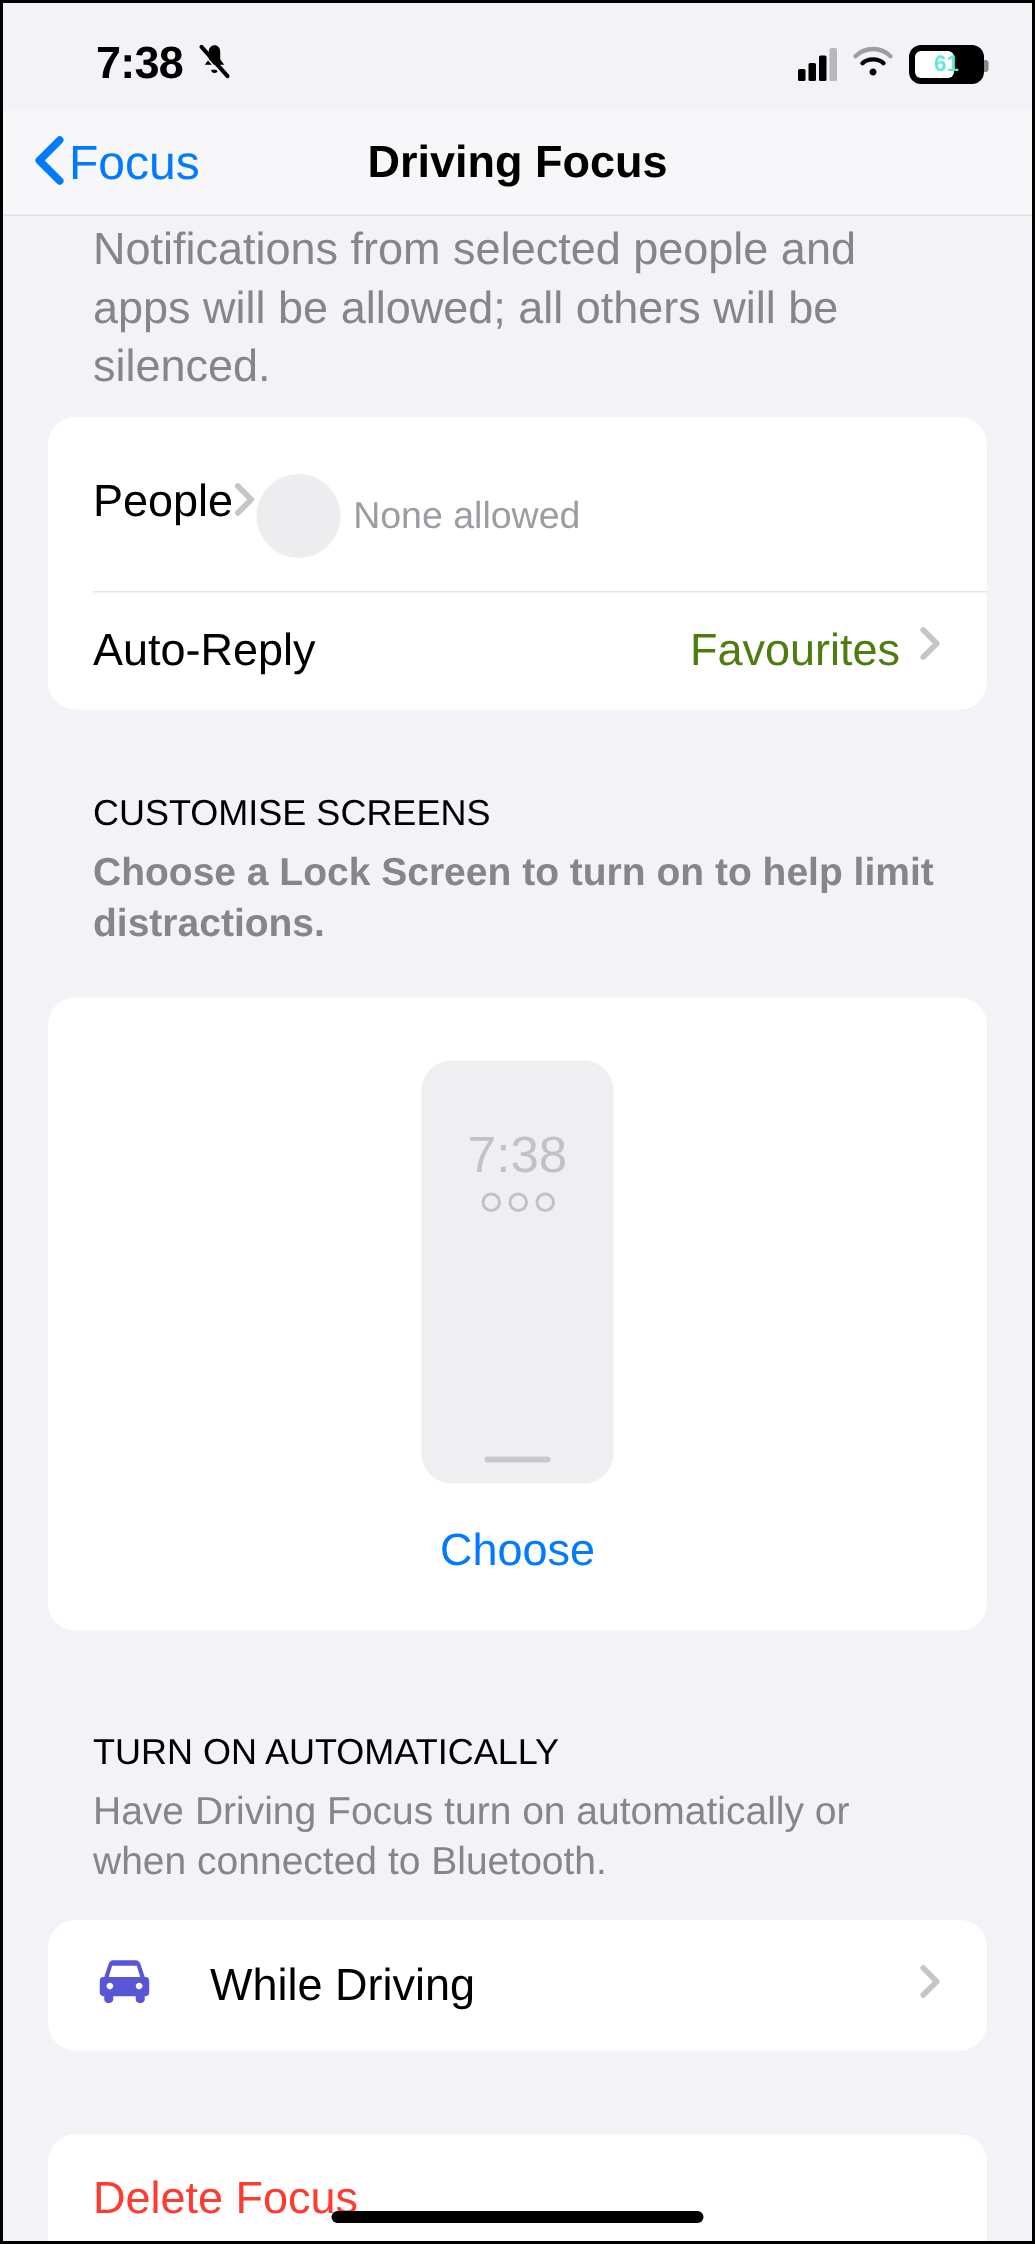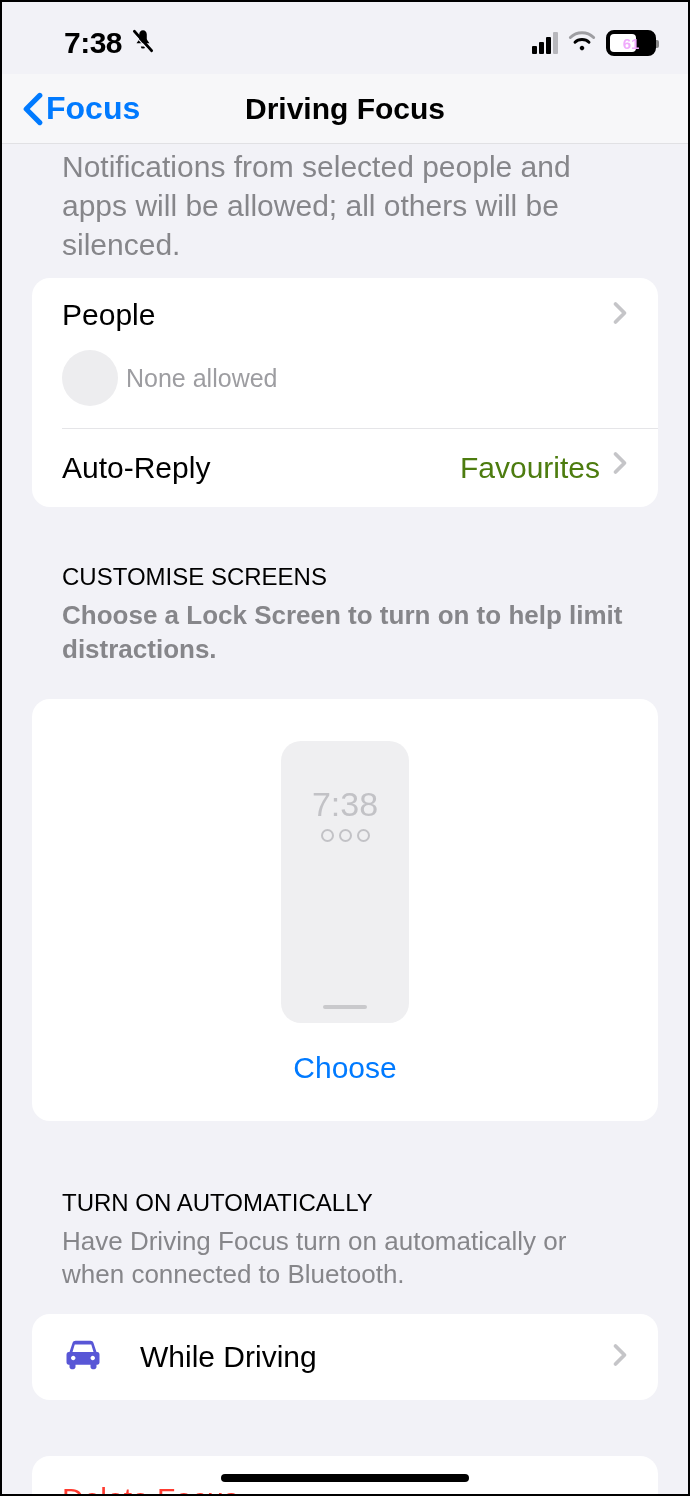--- a/index.html
+++ b/index.html
@@ -79,39 +79,38 @@
       border-radius: 4px;
       position: relative;
     }
     .battery-text {
       position: absolute;
       left: 50%;
       top: 50%;
       transform: translate(-50%, -50%);
       font-size: 15px;
       font-weight: 700;
-      color: #f0abfc;
+      color: #5eead4;
       z-index: 2;
     }
     .nav-header {
       display: flex;
       align-items: center;
       height: 70px;
       padding: 0 20px;
       background: #f7f7f9;
       border-bottom: 1px solid #e1e1e4;
       position: relative;
     }
     .nav-back {
       display: flex;
-      align-items: center;
+      align-items: flex-start;
       color: #007aff;
       font-size: 32px;
       gap: 2px;
-      font-weight: bold;
     }
     .nav-title {
       position: absolute;
       left: 50%;
       transform: translateX(-50%);
       font-size: 30px;
       font-weight: 600;
     }
     .content {
       padding: 0 0 0 0;
@@ -134,21 +133,21 @@
       border-radius: 18px;
       margin: 0 30px;
       overflow: hidden;
     }
     .row {
       display: flex;
       padding: 22px 30px;
       min-height: 78px;
     }
     .row-tall {
-      flex-direction: column;
+      flex-direction: row;
       align-items: stretch;
       padding: 20px 30px 22px 30px;
     }
     .row-label {
       font-size: 30px;
       color: #000;
       flex: 1;
     }
     .row-value {
       font-size: 30px;

